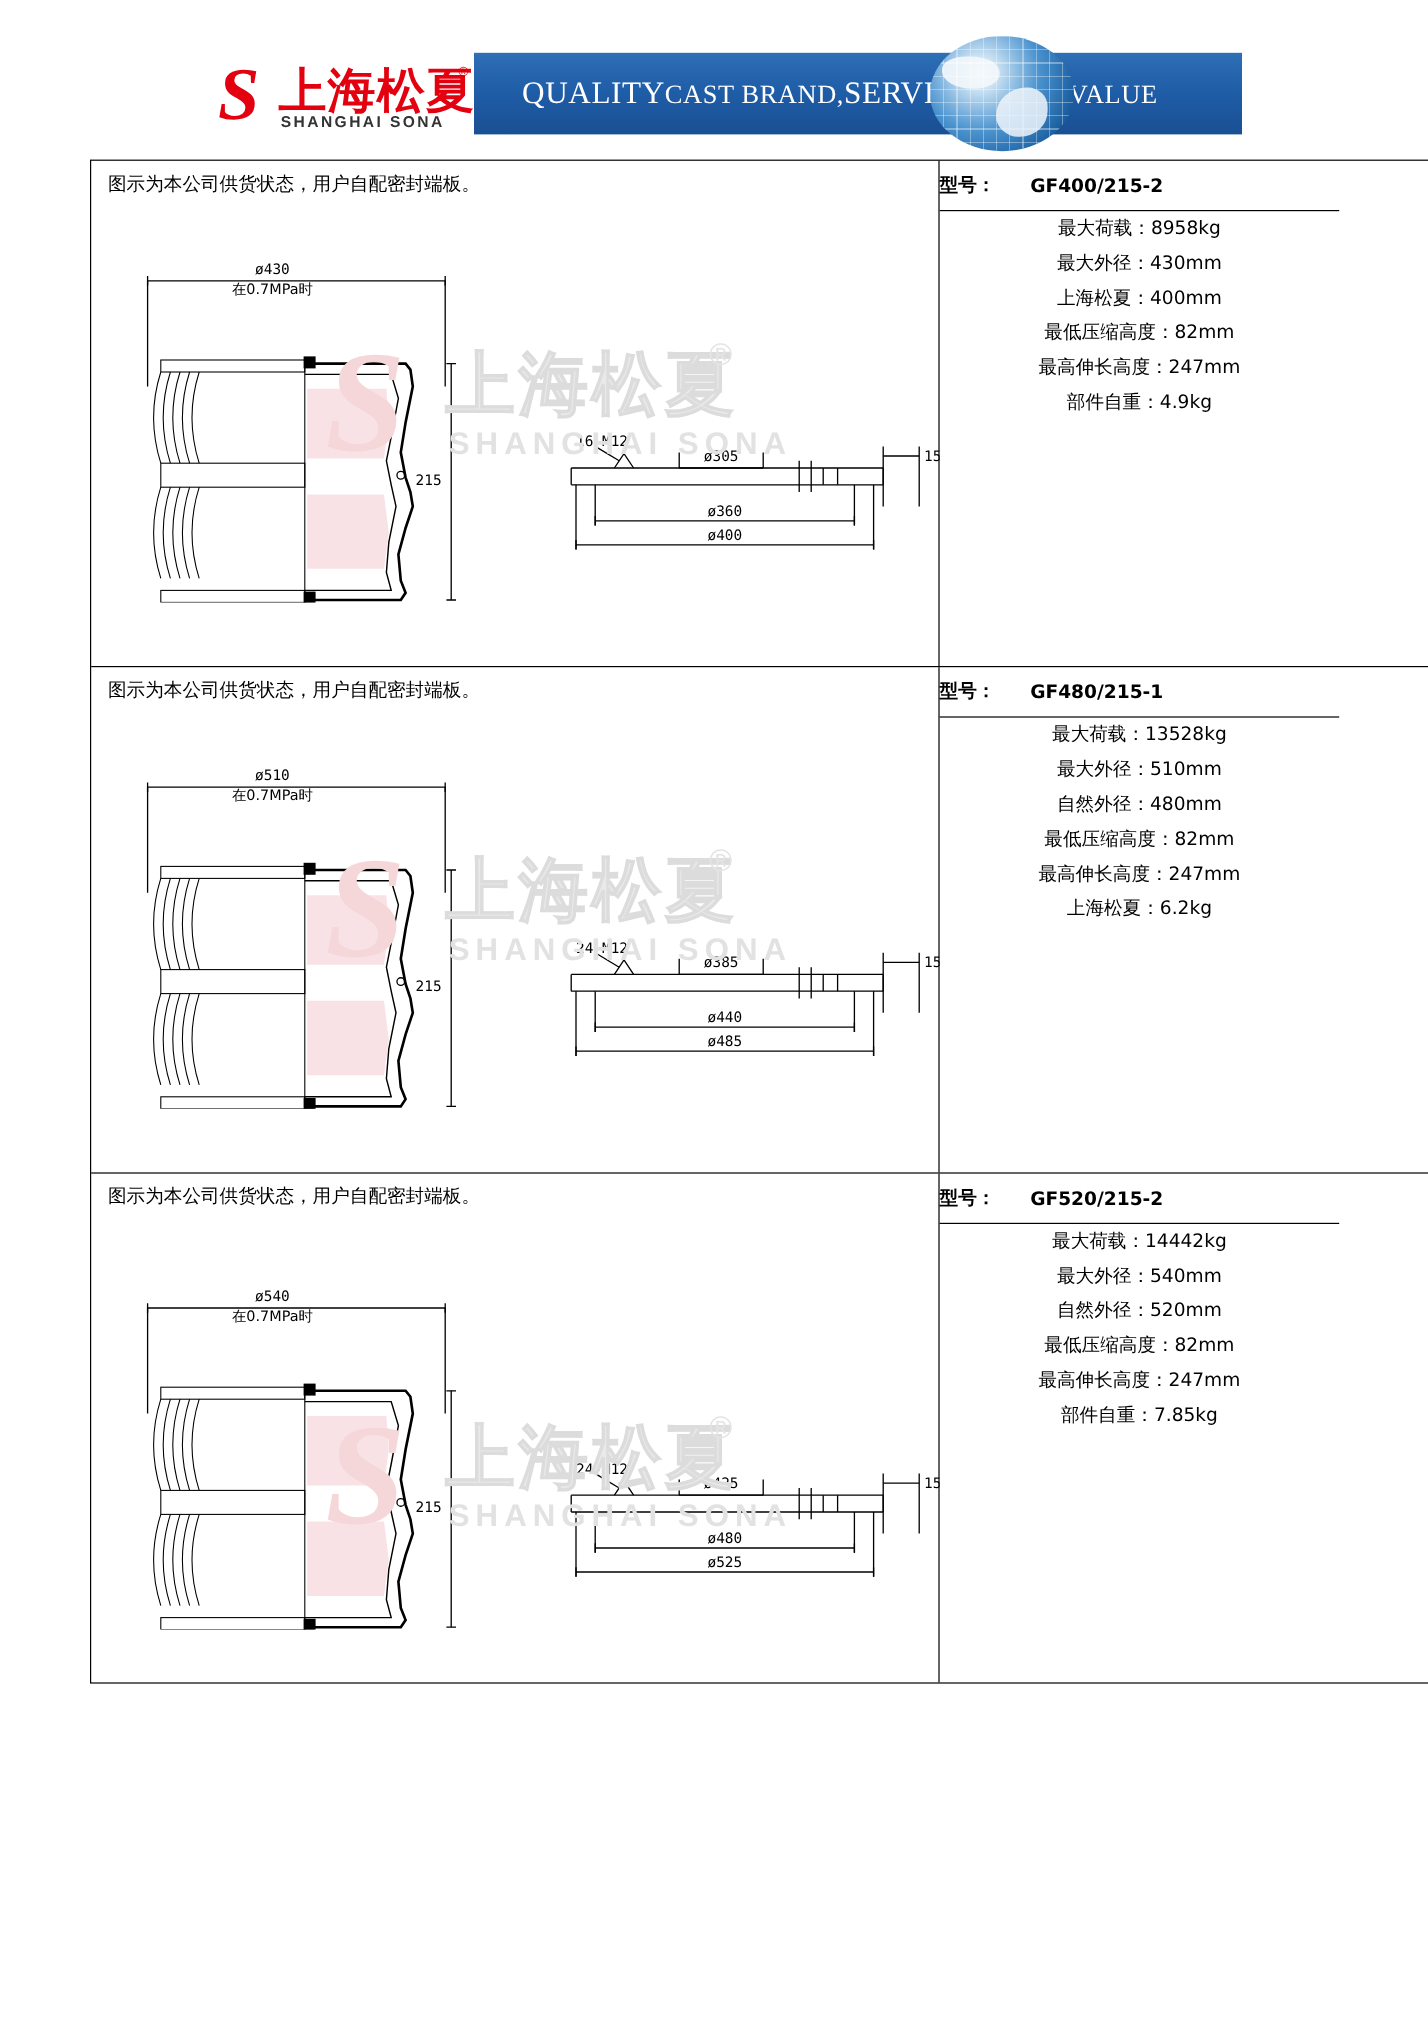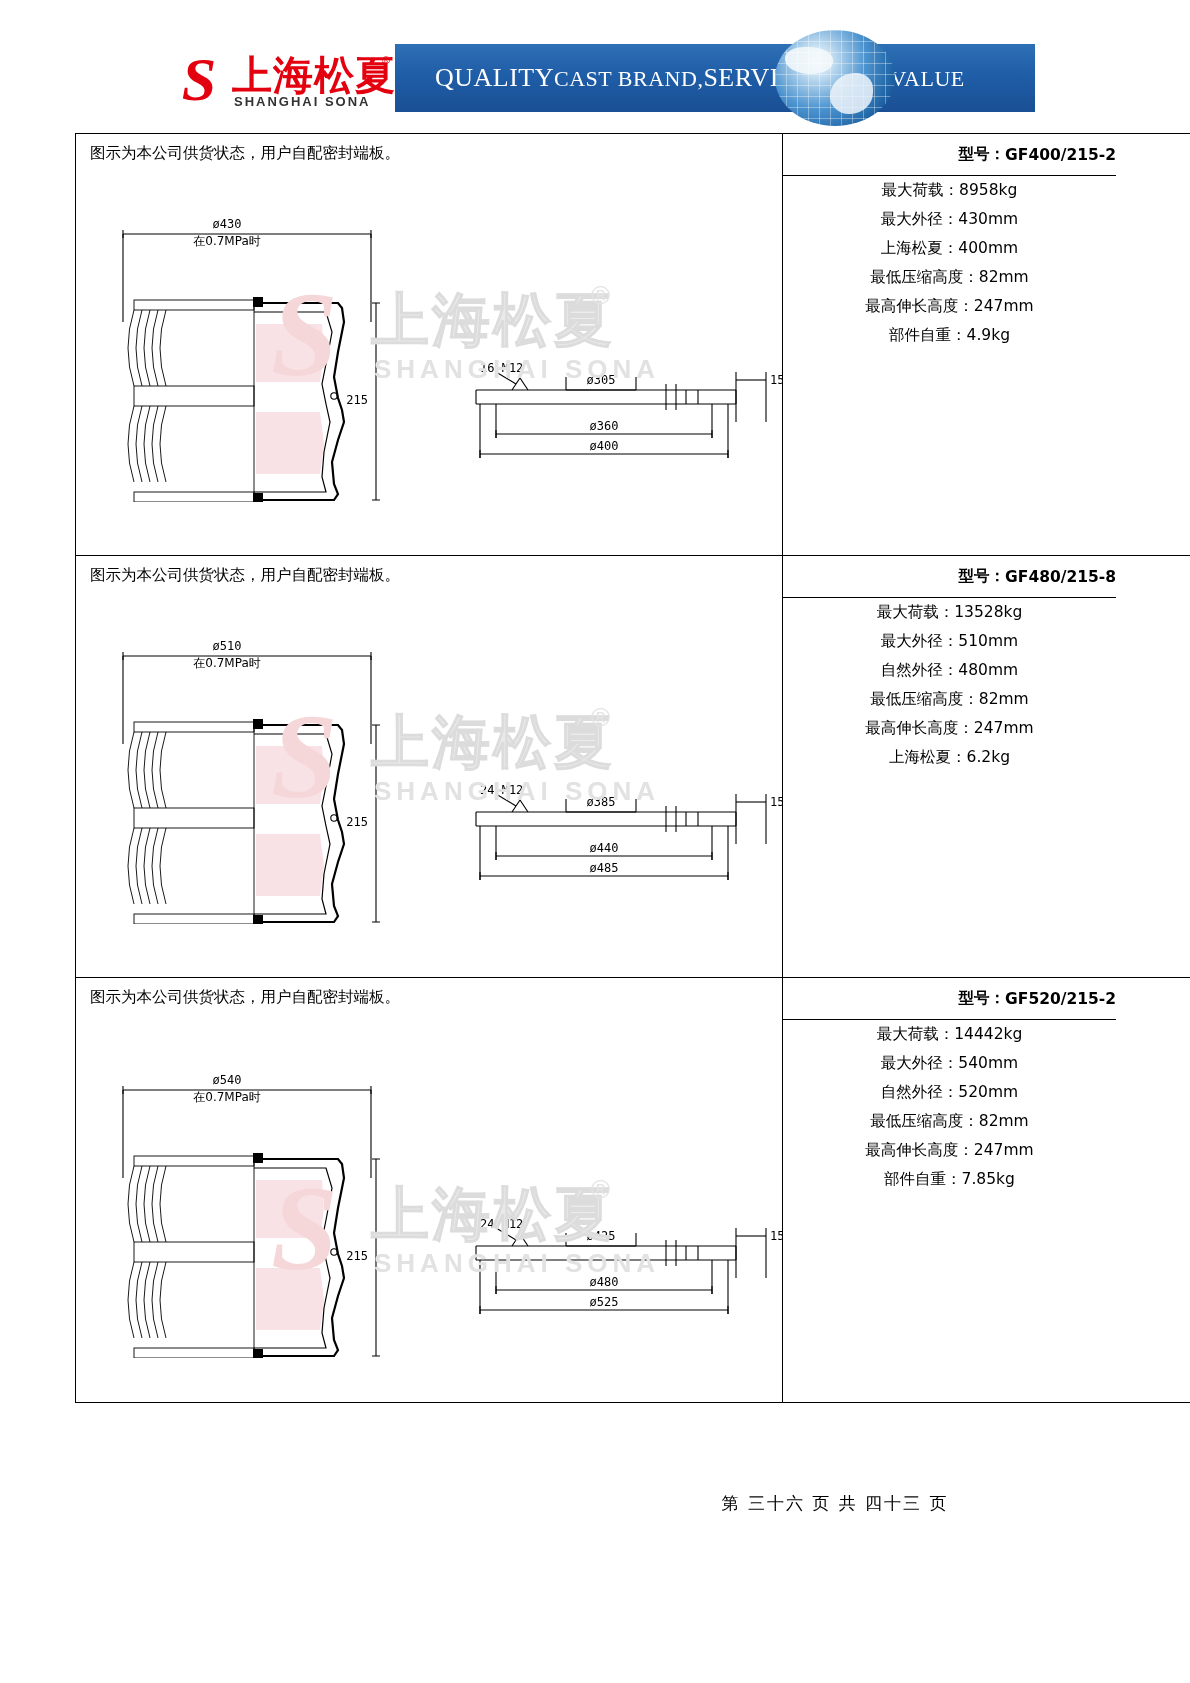--- a/index.html
+++ b/index.html
@@ -183,21 +183,22 @@
     color: #000;
     white-space: nowrap;
   }
   .model-head {
     position: relative;
     height: 42px;
     border-bottom: 1.3px solid #000;
     box-sizing: border-box;
     display: flex;
     align-items: center;
-    justify-content: flex-end;
+    justify-content: flex-start;
+    gap: 29px;
   }
   .model-head span {
     font-family: "DejaVu Sans", sans-serif;
     font-size: 15.5px;
     font-weight: 600;
   }
   .specs {
     position: absolute;
     left: 0;
     right: 0;
@@ -499,21 +500,21 @@
         <div class="wm" style="left:195px; top:140px;">
           <div class="wm-s">S</div>
           <div class="wm-cn">上海松夏</div>
           <div class="wm-reg">®</div>
           <div class="wm-en">SHANGHAI SONA</div>
         </div>
       </div>
       <div class="cell-right">
         <div class="model-head">
           <span>型号：</span>
-            <span>GF480/215-8</span>
+            <span>GF480/215-1</span>
         </div>
         <div class="specs">
           <div class="spec-line">最大荷载：13528kg</div>
           <div class="spec-line">最大外径：510mm</div>
           <div class="spec-line">自然外径：480mm</div>
           <div class="spec-line">最低压缩高度：82mm</div>
           <div class="spec-line">最高伸长高度：247mm</div>
           <div class="spec-line">上海松夏：6.2kg</div>
         </div>
       </div>
@@ -611,17 +612,14 @@
           <div class="spec-line">自然外径：520mm</div>
           <div class="spec-line">最低压缩高度：82mm</div>
           <div class="spec-line">最高伸长高度：247mm</div>
           <div class="spec-line">部件自重：7.85kg</div>
         </div>
       </div>
     </div>
 
   </div>
 
-  <div class="footer" style="top:1492px;">
-    <div class="footer-inner">第 三十六 页 共 四十三 页</div>
-  </div>
 
 </div>
 
 </body></html>

